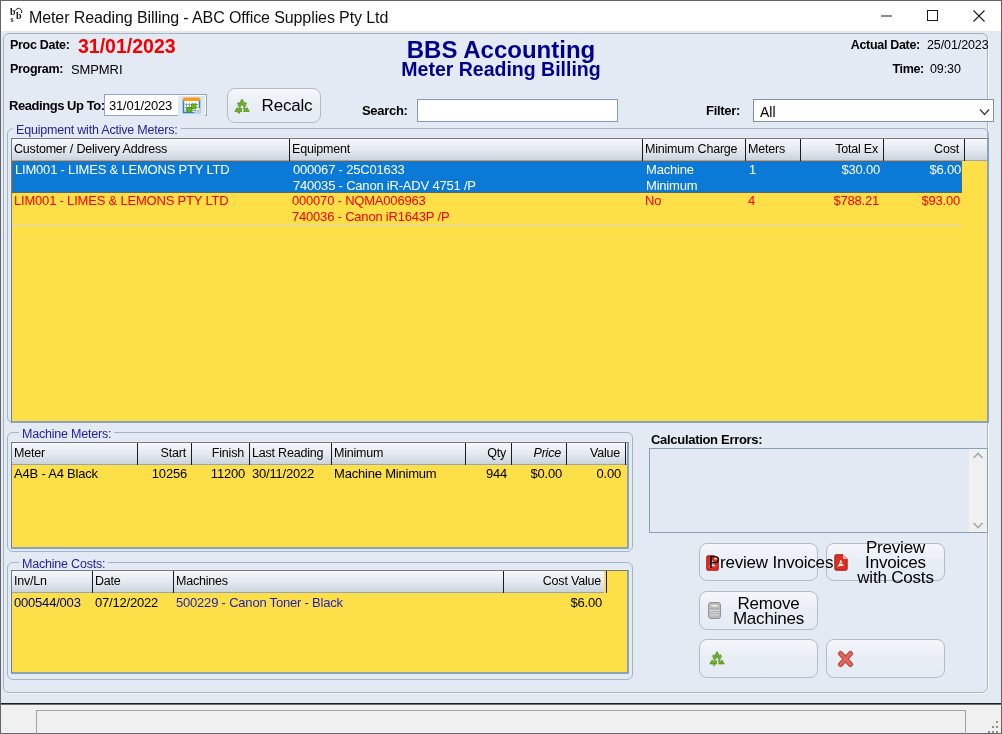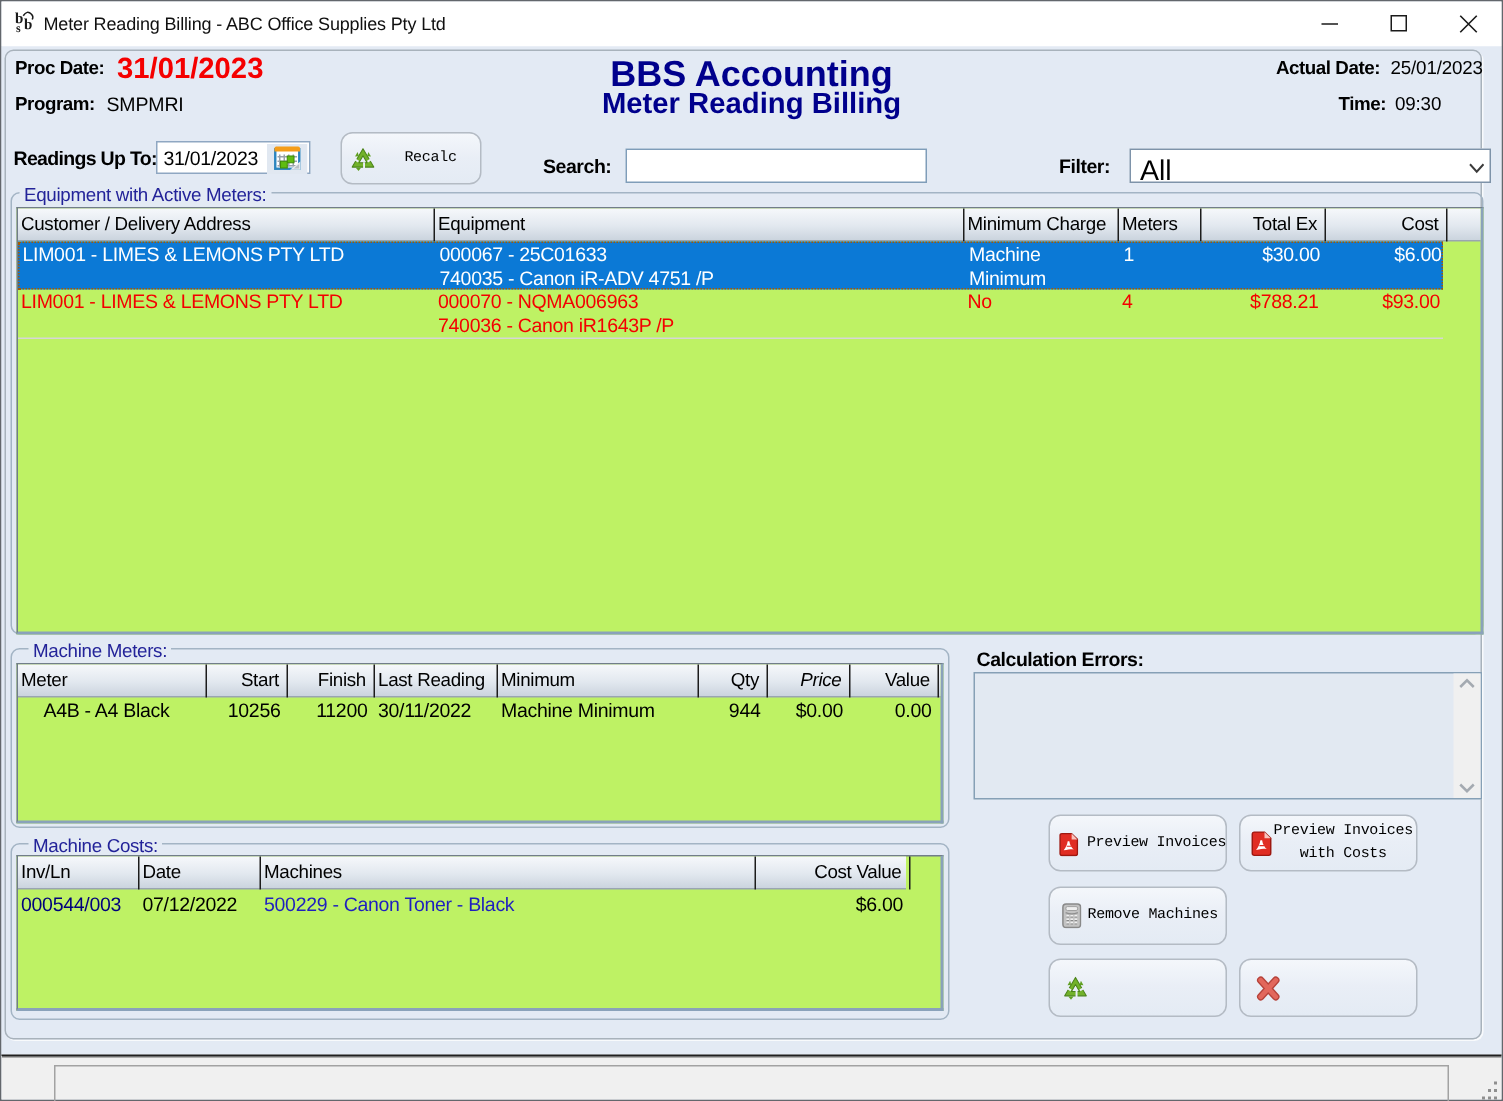--- a/index.html
+++ b/index.html
@@ -1,35 +1,35 @@
 <!DOCTYPE html>
 <html><head><meta charset="utf-8">
 <style>
   * { margin:0; padding:0; box-sizing:border-box; }
   html,body { width:1002px; height:734px; }
   body { font-family:"Liberation Sans", sans-serif; position:relative; background:#e3eaf4; overflow:hidden; }
   .win { position:absolute; left:0; top:0; width:1002px; height:734px; border:1px solid #63676c; }
   .titlebar { position:absolute; left:1px; top:1px; width:1000px; height:30px; background:#ffffff; }
-  .titletext { position:absolute; left:28px; top:8px; font-size:12px; color:#101010; letter-spacing:-0.1px; }
+  .titletext { position:absolute; left:28px; top:8px; font-size:16px; color:#101010; letter-spacing:-0.1px; }
   .tbico { position:absolute; left:7px; top:4px; }
   .wbtn { position:absolute; top:0; width:46px; height:29px; text-align:center; }
   .content { position:absolute; left:1px; top:31px; width:1000px; height:672px; background:#e3eaf4; }
   .lab { position:absolute; font-weight:bold; font-size:12.5px; letter-spacing:-0.3px; color:#000; white-space:nowrap; }
   .val { position:absolute; font-size:12.5px; letter-spacing:-0.1px; color:#000; white-space:nowrap; }
   .bigdate { position:absolute; left:77px; top:33px; font-size:19.5px; font-weight:bold; color:#f50000; letter-spacing:0px; }
   .h1 { position:absolute; left:0; width:1000px; text-align:center; font-size:24px; font-weight:bold; color:#00008c; }
   .h2 { position:absolute; left:0; width:1000px; text-align:center; font-size:19.5px; font-weight:bold; color:#00008c; }
   .inputbox { position:absolute; background:#fff; border:1px solid #829ab5; }
   .btn { position:absolute; border:1px solid #b4bbc4; border-radius:8px;
          background:linear-gradient(#f4f7fb, #e9eef6 48%, #e4ebf4); }
-  .btn .btxt { position:absolute; left:22px; right:2px; top:0; bottom:0; display:flex; align-items:center; justify-content:center; text-align:center; font-size:10px; letter-spacing:-0.2px; color:#000; line-height:15px;font-family:Liberation Mono, monospace; }
+  .btn .btxt { position:absolute; left:22px; right:2px; top:0; bottom:0; display:flex; align-items:center; justify-content:center; text-align:center; font-size:17px; letter-spacing:-0.2px; color:#000; line-height:15px; }
   .btn .bico { position:absolute; }
   .group { position:absolute; border:1px solid #a3b4c4; border-radius:6px; }
   .group .legend { position:absolute; top:-6px; left:5px; background:#e3eaf4; padding:0 3px; font-size:12.5px; letter-spacing:-0.2px; color:#232399; white-space:nowrap; }
-  .tbl { position:absolute; background:#bef264; border:1px solid #717d89; border-right:2px solid #8aa2ba; border-bottom:2px solid #8aa2ba; }
+  .tbl { position:absolute; background:#fde047; border:1px solid #717d89; border-right:2px solid #8aa2ba; border-bottom:2px solid #8aa2ba; }
   .thead { position:absolute; left:0; top:0; right:0; height:22px; background:linear-gradient(#f6f8fb, #e2e8ef 55%, #cbd4de); border-bottom:1px solid #9aa5b1; }
   .th { position:absolute; top:0; height:22px; line-height:21px; font-size:12.5px; letter-spacing:-0.2px; color:#000; border-right:1px solid #1c1c1c; padding:0 5px 0 2px; white-space:nowrap; overflow:hidden; }
   .th.r { text-align:right; }
   .cell { position:absolute; font-size:13px; letter-spacing:-0.2px; line-height:16px; white-space:nowrap; padding:0 5px 0 2px; }
   .cell.r { text-align:right; }
   .selrow { position:absolute; background:#0b79d6; border:1px dotted #a85a00; color:#fff; }
   .errbox { position:absolute; left:648px; width:339px; height:85px; background:#e2e9f2; border:1px solid #86a0b6; }
   .statusbar { position:absolute; left:1px; top:703px; width:1000px; height:30px; background:#f0f0f0; border-top:1px solid #1f1f1f; box-shadow: inset 0 1px 0 #6e6e6e; }
   .spanel { position:absolute; left:35px; top:6px; width:930px; height:24px; border:1px solid #a2a2a2; border-bottom:none; }
   .grip i { position:absolute; width:2px; height:2px; background:#8f8f8f; }
@@ -94,21 +94,21 @@
       <polygon points="3.2,13.9 6.7,13.9 5.0,16.0" fill="#5fa01f"></polygon>
       <polygon points="11.6,3.4 13.3,6.4 10.7,6.1" fill="#5fa01f"></polygon>
       <polygon points="2.7,6.4 4.4,3.4 5.3,6.1" fill="#5fa01f"></polygon>
     </svg>
     <div class="btxt" style="left:28px;">Recalc</div>
   </div>
   <span class="lab" style="left:361px; top:72px; font-size:13px;">Search:</span>
   <div class="inputbox" style="left:416px; top:68px; width:201px; height:23px; border-color:#7f9db9;"></div>
   <span class="lab" style="left:705px; top:72px; font-size:13px;">Filter:</span>
   <div class="inputbox" style="left:752px; top:68px; width:241px; height:23px; border-color:#7e93a9;">
-    <span style="position:absolute; left:6px; top:4px; font-size:19px;">All</span>
+    <span style="position:absolute; left:6px; top:4px; font-size:14px;">All</span>
     <svg style="position:absolute; right:3px; top:8px;" width="11" height="8" viewBox="0 0 11 8">
         <polyline points="1,1.5 5.5,6.5 10,1.5" fill="none" stroke="#3c3c3c" stroke-width="1.3"></polyline>
       </svg>
   </div>
 
   <div class="group" style="left:6px; top:97px; width:982px; height:295px;">
     <span class="legend">Equipment with Active Meters:</span>
   </div>
   <div class="tbl" style="left:10px; top:107px; width:978px; height:285px;">
     <div class="thead"></div>
@@ -145,21 +145,21 @@
     <div class="thead"></div>
     <div class="th" style="left:0; width:126px;">Meter</div>
     <div class="th r" style="left:126px; width:54px;">Start</div>
     <div class="th r" style="left:180px; width:58px;">Finish</div>
     <div class="th" style="left:238px; width:82px;">Last Reading</div>
     <div class="th" style="left:320px; width:134px;">Minimum</div>
     <div class="th r" style="left:454px; width:46px;">Qty</div>
     <div class="th r" style="left:500px; width:55px;font-style:italic;">Price</div>
     <div class="th r" style="left:555px; width:59px;">Value</div>
     <div style="position:absolute; left:0; top:23px; width:616px; height:16px;">
-      <div class="cell" style="left:15px; top:0; width:126px;">A4B - A4 Black</div>
+      <div class="cell" style="left:0px; top:0; width:126px;">A4B - A4 Black</div>
       <div class="cell r" style="left:126px; top:0; width:54px;">10256</div>
       <div class="cell r" style="left:180px; top:0; width:58px;">11200</div>
       <div class="cell" style="left:238px; top:0; width:82px;">30/11/2022</div>
       <div class="cell" style="left:320px; top:0; width:134px;">Machine Minimum</div>
       <div class="cell r" style="left:454px; top:0; width:46px;">944</div>
       <div class="cell r" style="left:500px; top:0; width:55px;">$0.00</div>
       <div class="cell r" style="left:555px; top:0; width:59px;">0.00</div>
     </div>
   </div>
 

